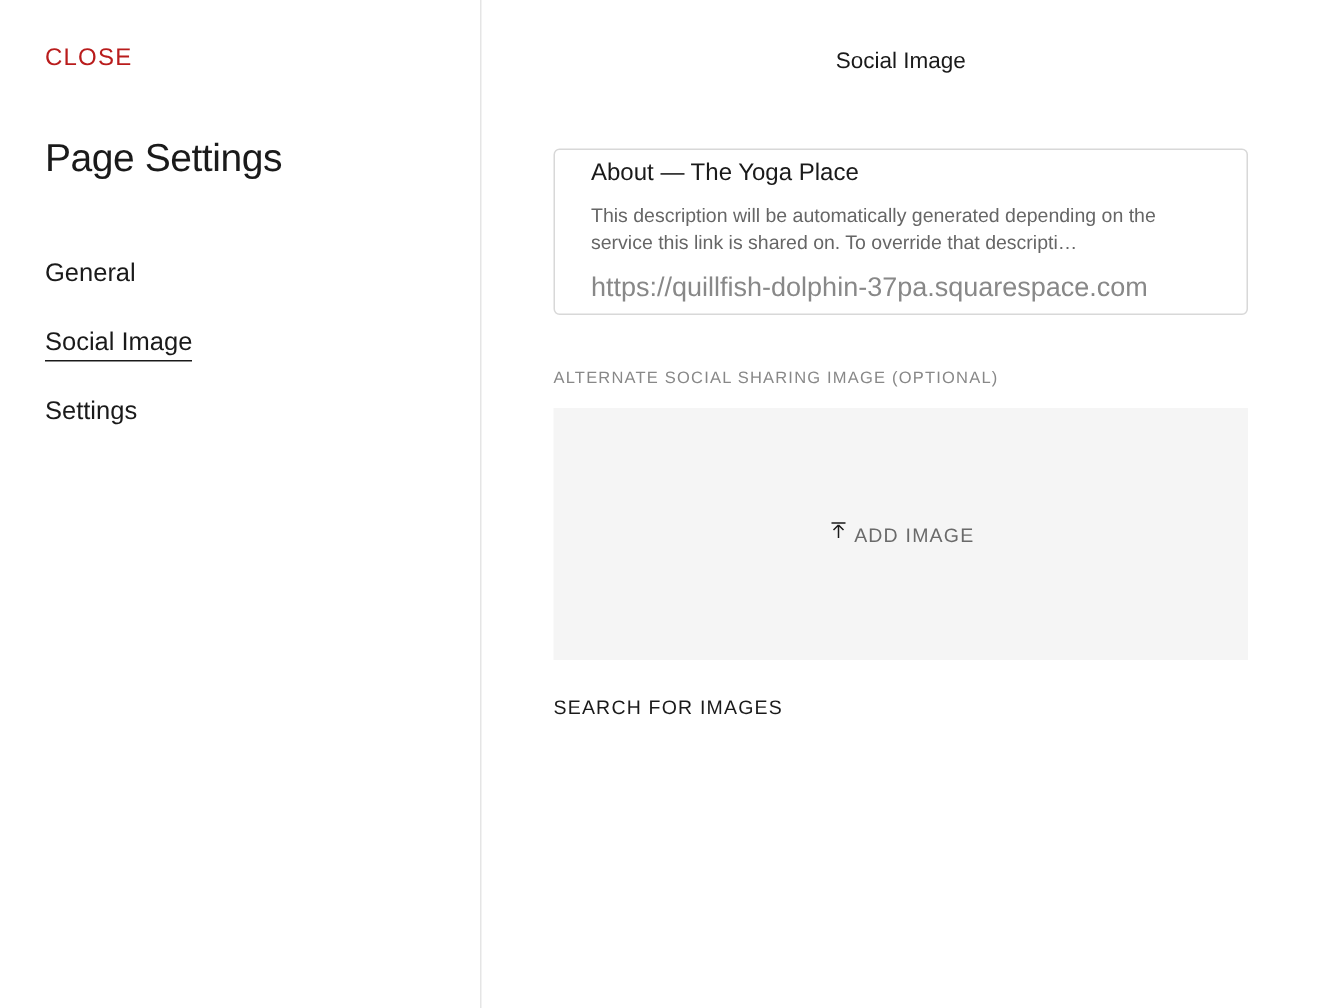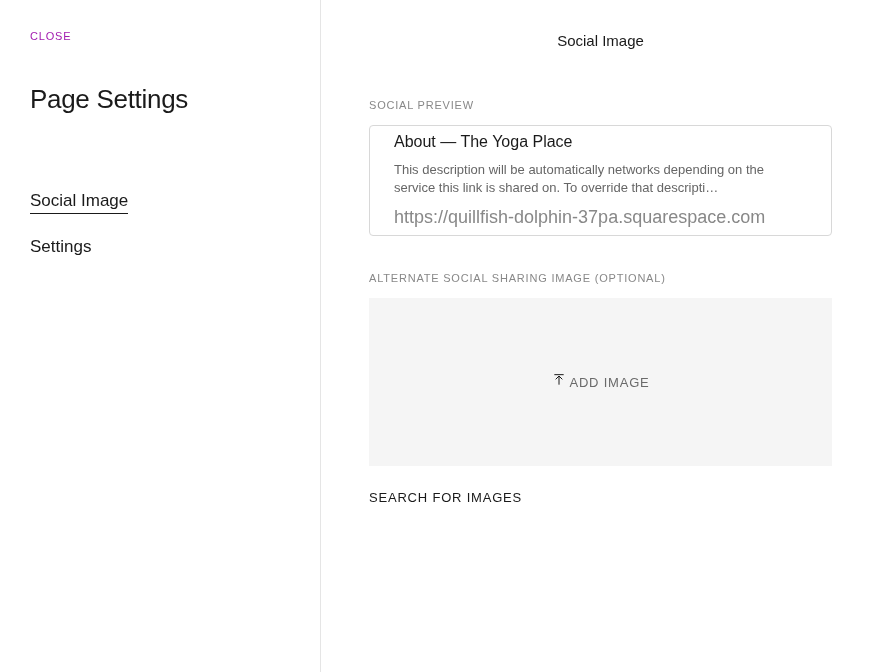--- a/index.html
+++ b/index.html
@@ -17,33 +17,33 @@
     }
     
     .sidebar {
       width: 321px;
       padding: 30px;
       border-right: 1px solid #e5e5e5;
       flex-shrink: 0;
     }
     
     .close-btn {
-      font-size: 11px;
-      letter-spacing: 0.8px;
-      font-weight: 500;
-      color: #a21caf;
+      font-size: 16px;
+      letter-spacing: 0.8px;
+      font-weight: 500;
+      color: #b91c1c;
       cursor: pointer;
       margin-bottom: 42px;
     }
     
     .page-title {
       font-size: 26px;
       font-weight: 500;
       color: #1a1a1a;
-      margin-bottom: 68px;
+      margin-bottom: 43px;
       letter-spacing: -0.3px;
     }
     
     .nav-list {
       list-style: none;
     }
     
     .nav-item {
       font-size: 17px;
       color: #1a1a1a;
@@ -165,40 +165,42 @@
       padding-bottom: 24px;
     }
   </style>
 </head>
 <body>
 
 <div class="sidebar">
   <div class="close-btn">CLOSE</div>
   <h1 class="page-title">Page Settings</h1>
   <ul class="nav-list">
+    <li class="nav-item">
+      <span>General</span>
+    </li>
     <li class="nav-item active">
       <span>Social Image</span>
     </li>
     <li class="nav-item">
       <span>Settings</span>
     </li>
   </ul>
 </div>
 
 <div class="main">
   <div class="main-header">
     <div class="main-header-title">Social Image</div>
   </div>
 
 
-  <div class="section-label">SOCIAL PREVIEW</div>
 
   <div class="preview-card">
     <div class="preview-title">About — The Yoga Place</div>
-    <div class="preview-desc">This description will be automatically networks depending on the service this link is shared on. To override that descripti…</div>
+    <div class="preview-desc">This description will be automatically generated depending on the service this link is shared on. To override that descripti…</div>
     <div class="preview-url">https://quillfish-dolphin-37pa.squarespace.com</div>
   </div>
 
   <div class="section-label">ALTERNATE SOCIAL SHARING IMAGE (OPTIONAL)</div>
 
   <div class="upload-area">
     <div class="upload-content">
       <span class="upload-icon">
         <svg viewBox="0 0 24 24">
           <path d="M12 19V6M12 6L7 11M12 6L17 11M5 4H19"></path>

